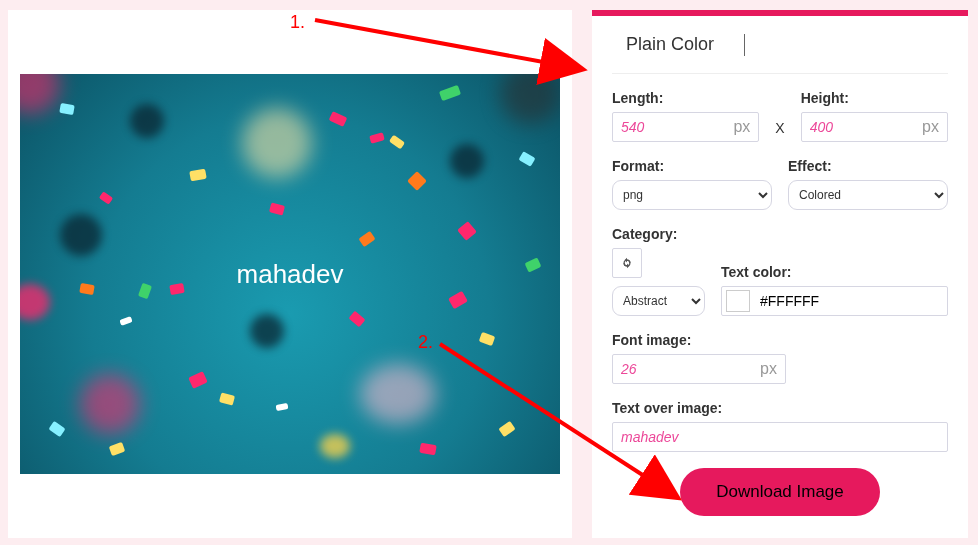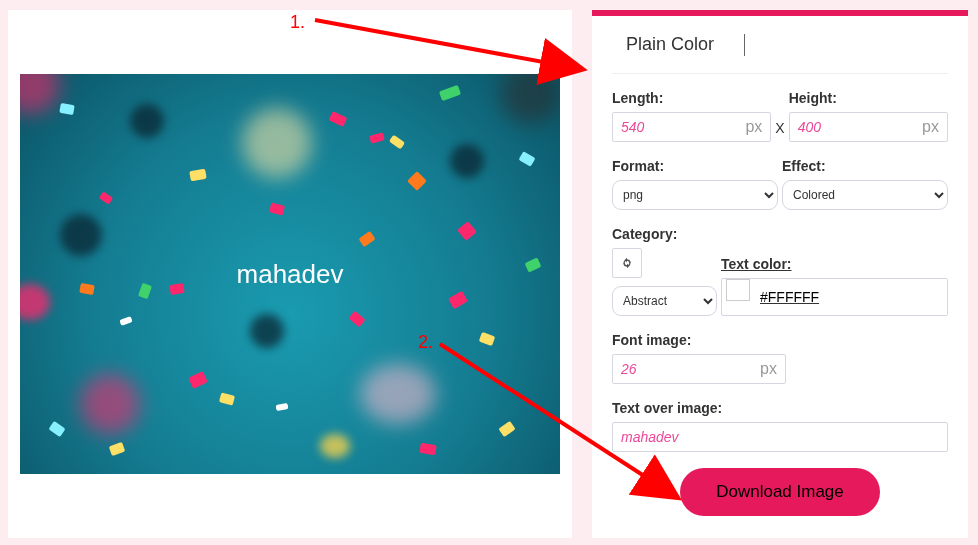--- a/index.html
+++ b/index.html
@@ -72,21 +72,21 @@
     .tab.active {
       background: #f6b6cd;
     }
     .tab-sep {
       width: 1px;
       height: 22px;
       background: #666;
     }
     .row {
       display: flex;
-      gap: 4px;
+      gap: 16px;
       margin-bottom: 16px;
     }
     .col { flex: 1; }
     label.fld {
       display: block;
       font-weight: 700;
       margin-bottom: 6px;
     }
     .input-wrap {
       position: relative;
@@ -137,23 +137,24 @@
       background: #fff;
       display: flex;
       align-items: center;
       justify-content: center;
       cursor: pointer;
       margin-bottom: 8px;
     }
     .refresh-btn svg { width: 14px; height: 14px; }
     .color-input {
       display: flex;
+      align-items: center;
       border: 1px solid #d6d6e2;
       border-radius: 2px;
-      height: 38px;
+      height: 30px;
     }
     .swatch {
       width: 24px;
       height: 22px;
       margin: 0 4px;
       border: 1px solid #ccc;
     }
     .color-input input {
       border: none;
       outline: none;
@@ -268,21 +269,21 @@
       <div class="col">
         <label class="fld">Category:</label>
         <div class="refresh-btn">
           <svg viewBox="0 0 24 24">
               <path fill="#555" d="M12 6V3L8 7l4 4V8a4 4 0 1 1-4 4H6a6 6 0 1 0 6-6z"></path>
               <path fill="#555" d="M12 18v3l4-4-4-4v3a4 4 0 1 1 4-4h2a6 6 0 1 0-6 6z"></path>
             </svg>
         </div>
         <select class="sel" id="sel-category"><option value="Abstract">Abstract</option><option value="Nature">Nature</option><option value="People">People</option><option value="Business">Business</option></select>
       </div>
-      <div class="col" style="display:flex;flex-direction:column;justify-content:flex-end;text-decoration:underline;">
+      <div class="col" style="display:flex;flex-direction:column;justify-content:flex-end;">
         <label class="fld">Text color:</label>
         <div class="color-input">
           <div class="swatch" style="background:#fff;"></div>
           <input type="text" value="#FFFFFF" style="">
         </div>
       </div>
     </div>
 
     <div class="full">
       <label class="fld">Font image:</label>

